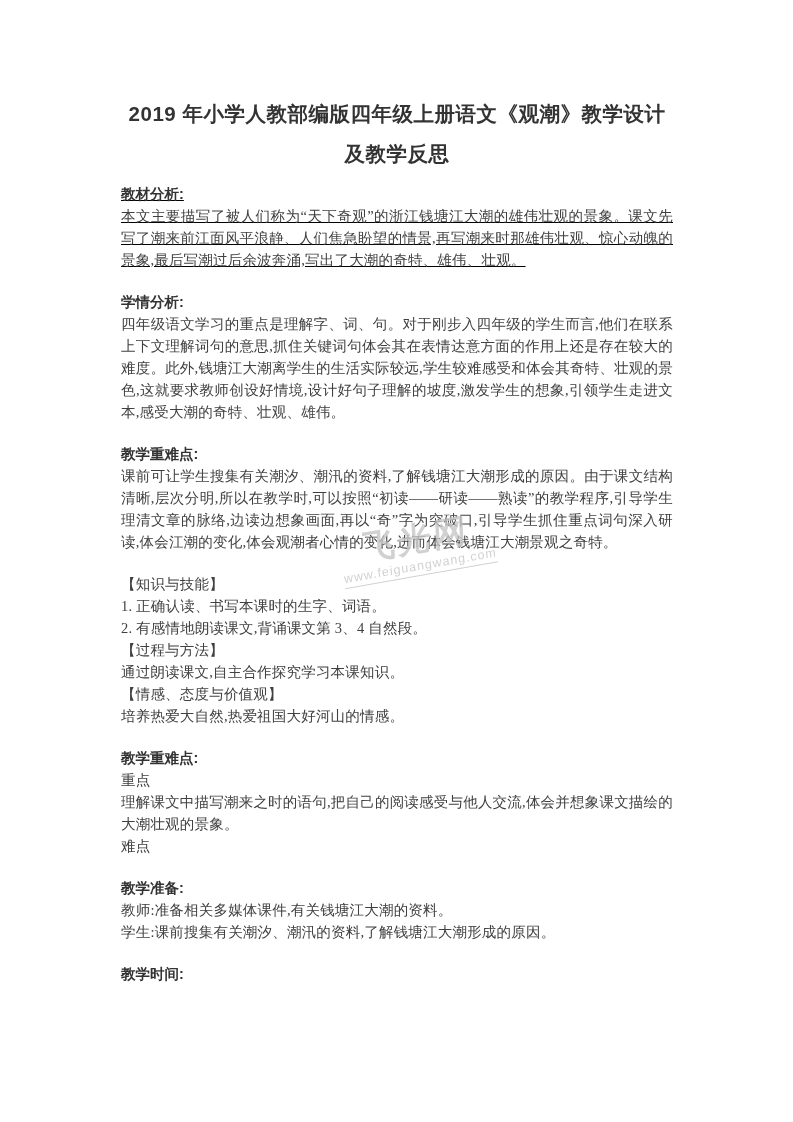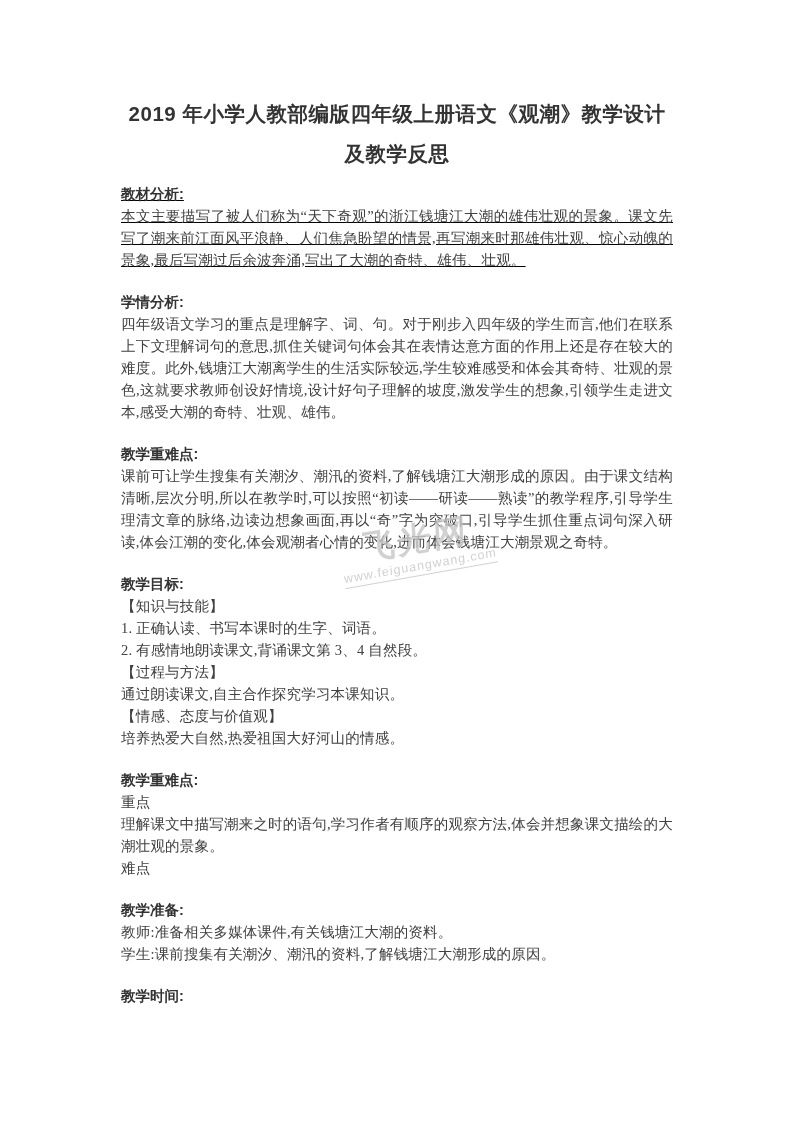--- a/index.html
+++ b/index.html
@@ -95,34 +95,33 @@
     <div class="heading">学情分析:</div>
   <div class="para">四年级语文学习的重点是理解字、词、句。对于刚步入四年级的学生而言,他们在联系上下文理解词句的意思,抓住关键词句体会其在表情达意方面的作用上还是存在较大的难度。此外,钱塘江大潮离学生的生活实际较远,学生较难感受和体会其奇特、壮观的景色,这就要求教师创设好情境,设计好句子理解的坡度,激发学生的想象,引领学生走进文本,感受大潮的奇特、壮观、雄伟。</div>
         </section>
 
   <section class="section">
     <div class="heading">教学重难点:</div>
   <div class="para">课前可让学生搜集有关潮汐、潮汛的资料,了解钱塘江大潮形成的原因。由于课文结构清晰,层次分明,所以在教学时,可以按照“初读——研读——熟读”的教学程序,引导学生理清文章的脉络,边读边想象画面,再以“奇”字为突破口,引导学生抓住重点词句深入研读,体会江潮的变化,体会观潮者心情的变化,进而体会钱塘江大潮景观之奇特。</div>
         </section>
 
   <section class="section">
-    <div class="heading">教学目标:</div>
   <div class="para">【知识与技能】</div>
           <div class="para">1. 正确认读、书写本课时的生字、词语。</div>
           <div class="para">2. 有感情地朗读课文,背诵课文第 3、4 自然段。</div>
           <div class="para">【过程与方法】</div>
           <div class="para">通过朗读课文,自主合作探究学习本课知识。</div>
           <div class="para">【情感、态度与价值观】</div>
           <div class="para">培养热爱大自然,热爱祖国大好河山的情感。</div>
         </section>
 
   <section class="section">
     <div class="heading">教学重难点:</div>
   <div class="para">重点</div>
-          <div class="para">理解课文中描写潮来之时的语句,学习作者有顺序的观察方法,体会并想象课文描绘的大潮壮观的景象。</div>
+          <div class="para">理解课文中描写潮来之时的语句,把自己的阅读感受与他人交流,体会并想象课文描绘的大潮壮观的景象。</div>
           <div class="para">难点</div>
         </section>
 
   <section class="section">
     <div class="heading">教学准备:</div>
   <div class="para">教师:准备相关多媒体课件,有关钱塘江大潮的资料。</div>
           <div class="para">学生:课前搜集有关潮汐、潮汛的资料,了解钱塘江大潮形成的原因。</div>
         </section>
 
   <section class="section">

